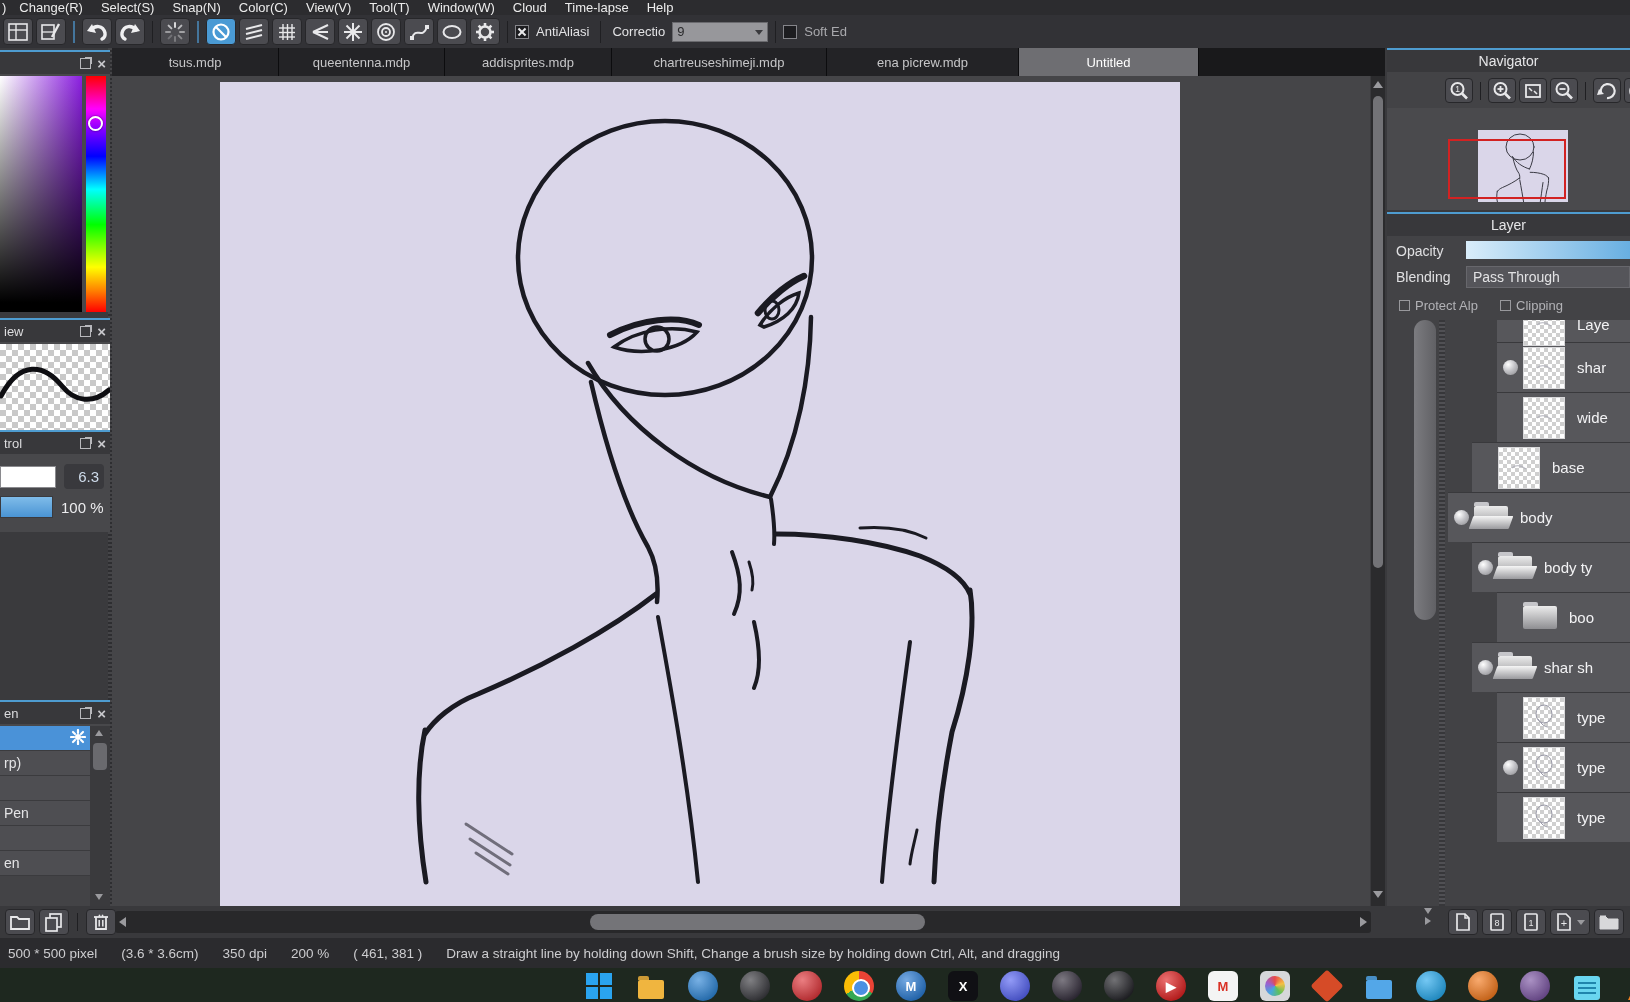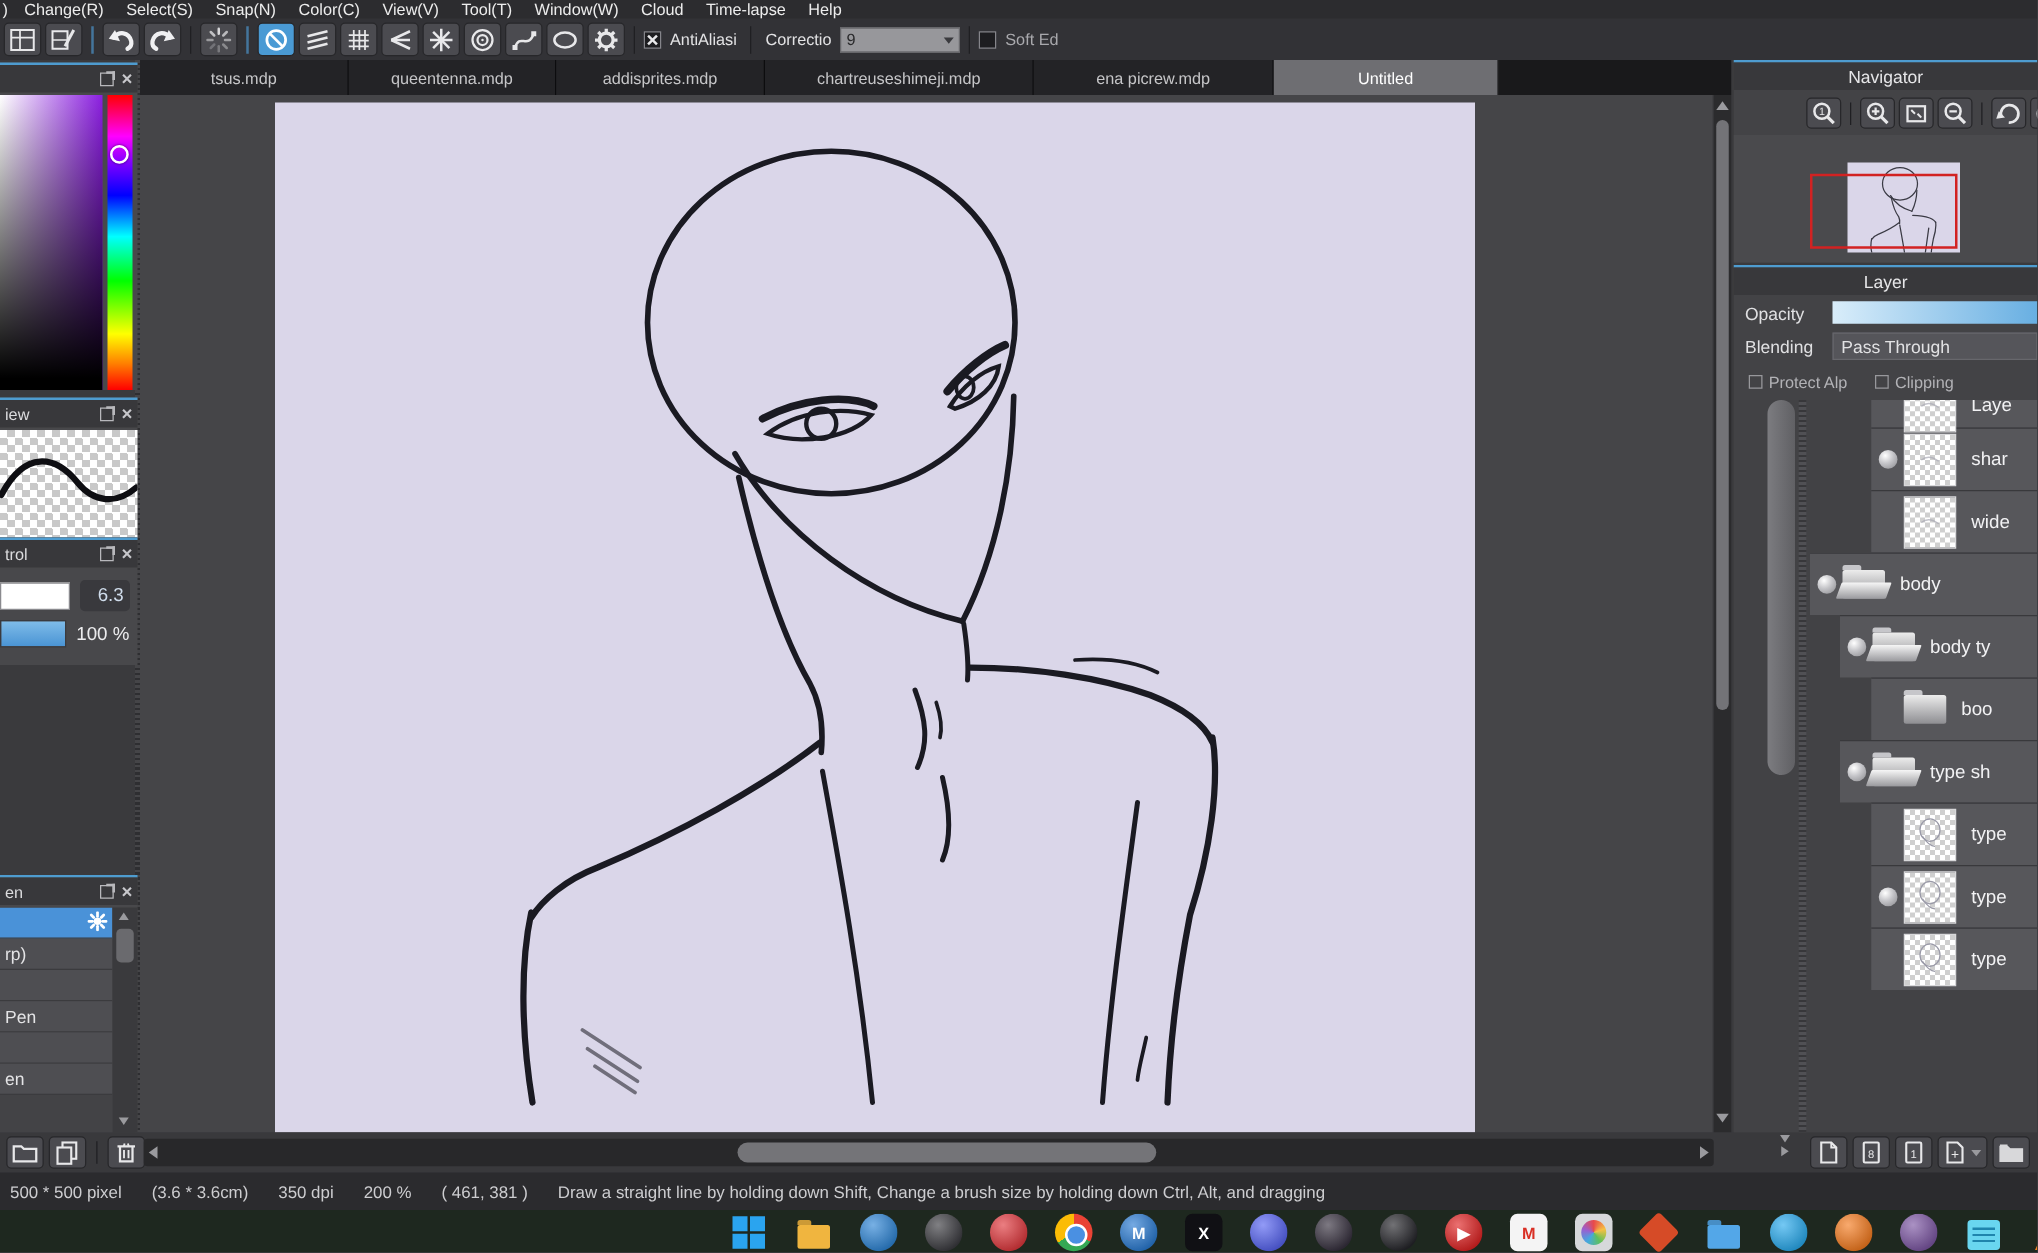--- a/index.html
+++ b/index.html
@@ -593,20 +593,29 @@
         </div>
         <div class="lrow" style="margin-left: 110px;">
           <div class="dot-slot"></div>
           <div class="lthumb checker-s">
             <svg width="40" height="40" viewBox="0 0 40 40" style="position:absolute;left:0;top:0">
               <path d="M13 20 q6 -5 14 1" fill="none" stroke="#a8a8b4" stroke-width="1.2" opacity=".7"></path>
             </svg>
           </div>
           <span class="name">wide</span>
         </div>
+        <div class="lrow" style="margin-left: 85px;">
+          <div class="dot-slot"></div>
+          <div class="lthumb checker-s">
+            <svg width="40" height="40" viewBox="0 0 40 40" style="position:absolute;left:0;top:0">
+              <path d="M13 20 q6 -5 14 1" fill="none" stroke="#a8a8b4" stroke-width="1.2" opacity=".7"></path>
+            </svg>
+          </div>
+          <span class="name">base</span>
+        </div>
         <div class="lrow" style="margin-left: 61px;">
           <div class="dot-slot">
             <div class="vis-dot"></div>
           </div>
           <div class="folder open"></div>
           <span class="name">body</span>
         </div>
         <div class="lrow" style="margin-left: 85px;">
           <div class="dot-slot">
             <div class="vis-dot"></div>
@@ -617,21 +626,21 @@
         <div class="lrow" style="margin-left: 110px;">
           <div class="dot-slot"></div>
           <div class="folder"></div>
           <span class="name">boo</span>
         </div>
         <div class="lrow" style="margin-left: 85px;">
           <div class="dot-slot">
             <div class="vis-dot"></div>
           </div>
           <div class="folder open"></div>
-          <span class="name">type sh</span>
+          <span class="name">shar sh</span>
         </div>
         <div class="lrow" style="margin-left: 110px;">
           <div class="dot-slot"></div>
           <div class="lthumb checker-s">
             <svg width="40" height="40" viewBox="0 0 40 40" style="position:absolute;left:0;top:0">
               <g fill="none" stroke="#9a9aa8" stroke-width="1">
                 <ellipse cx="20" cy="16" rx="8" ry="9"></ellipse>
                 <path d="M14 21 q5 8 10 8"></path>
               </g>
             </svg>

